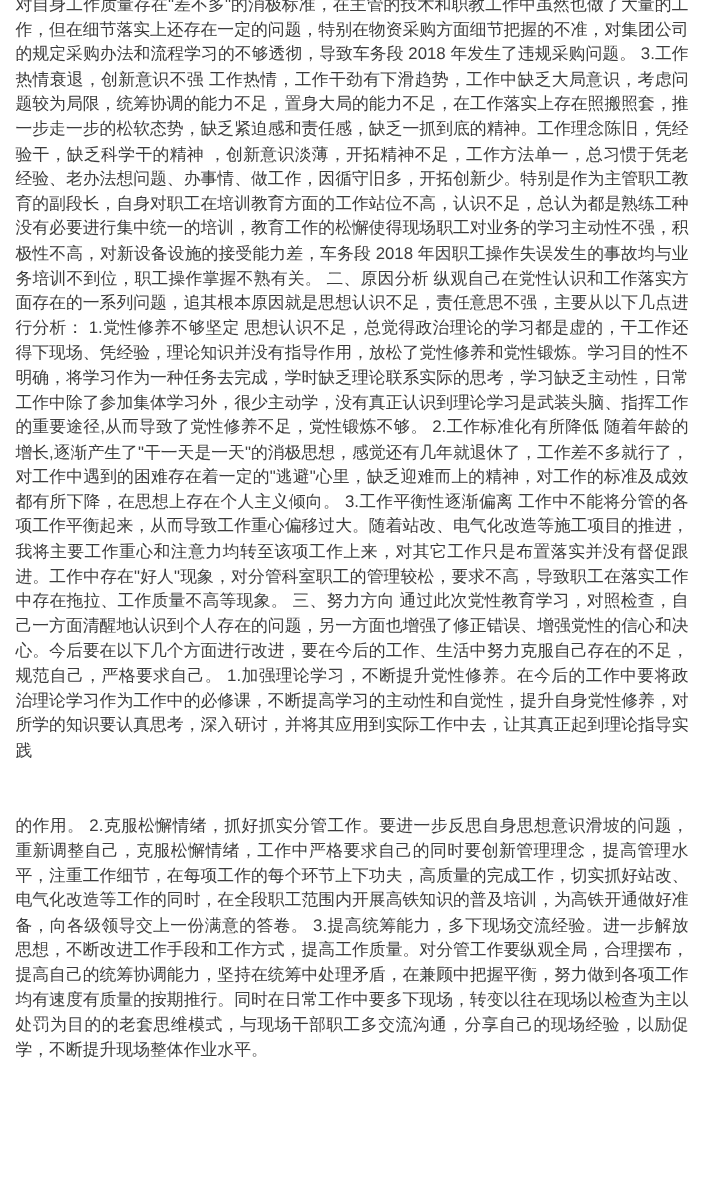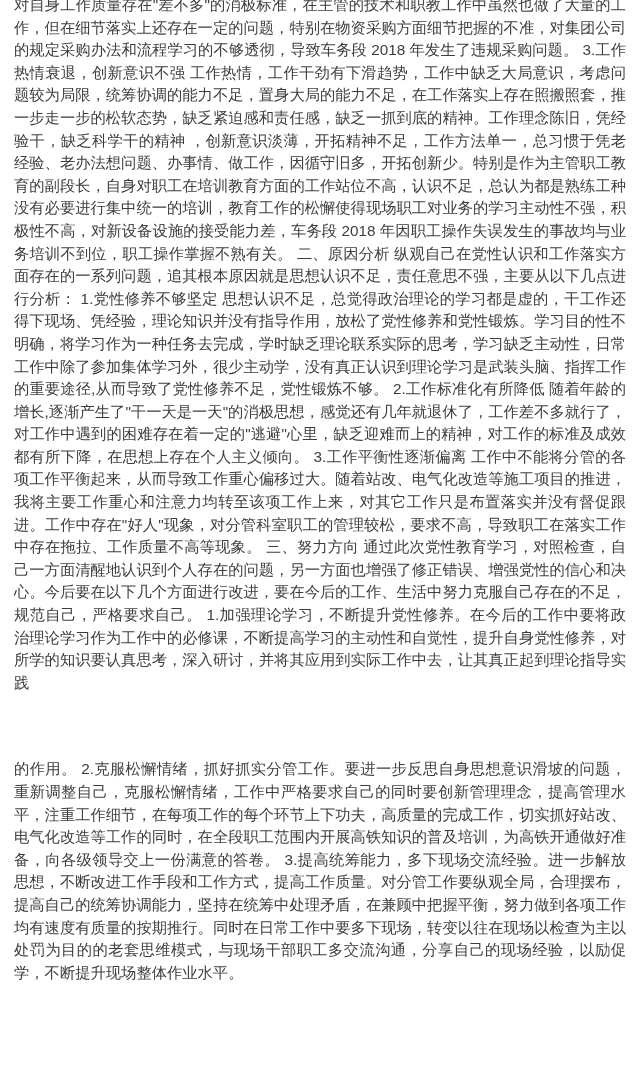--- a/index.html
+++ b/index.html
@@ -29,21 +29,21 @@
     text-align: justify;
     text-justify: inter-character;
     letter-spacing: 0;
     word-break: break-all;
     font-family: "Liberation Sans", sans-serif;
   }
   .para-first {
     margin-top: -6px; 
   }
   .para-second {
-    margin-top: 64px; 
+    margin-top: 46px; 
   }
 </style>
 </head>
 <body>
 
 <main class="page">
   <article>
     <p class="para para-first">对自身工作质量存在"差不多"的消极标准，在主管的技术和职教工作中虽然也做了大量的工作，但在细节落实上还存在一定的问题，特别在物资采购方面细节把握的不准，对集团公司的规定采购办法和流程学习的不够透彻，导致车务段 2018 年发生了违规采购问题。 3.工作热情衰退，创新意识不强 工作热情，工作干劲有下滑趋势，工作中缺乏大局意识，考虑问题较为局限，统筹协调的能力不足，置身大局的能力不足，在工作落实上存在照搬照套，推一步走一步的松软态势，缺乏紧迫感和责任感，缺乏一抓到底的精神。工作理念陈旧，凭经验干，缺乏科学干的精神 ，创新意识淡薄，开拓精神不足，工作方法单一，总习惯于凭老经验、老办法想问题、办事情、做工作，因循守旧多，开拓创新少。特别是作为主管职工教育的副段长，自身对职工在培训教育方面的工作站位不高，认识不足，总认为都是熟练工种没有必要进行集中统一的培训，教育工作的松懈使得现场职工对业务的学习主动性不强，积极性不高，对新设备设施的接受能力差，车务段 2018 年因职工操作失误发生的事故均与业务培训不到位，职工操作掌握不熟有关。 二、原因分析 纵观自己在党性认识和工作落实方面存在的一系列问题，追其根本原因就是思想认识不足，责任意思不强，主要从以下几点进行分析：  1.党性修养不够坚定 思想认识不足，总觉得政治理论的学习都是虚的，干工作还得下现场、凭经验，理论知识并没有指导作用，放松了党性修养和党性锻炼。学习目的性不明确，将学习作为一种任务去完成，学时缺乏理论联系实际的思考，学习缺乏主动性，日常工作中除了参加集体学习外，很少主动学，没有真正认识到理论学习是武装头脑、指挥工作的重要途径,从而导致了党性修养不足，党性锻炼不够。 2.工作标准化有所降低 随着年龄的增长,逐渐产生了"干一天是一天"的消极思想，感觉还有几年就退休了，工作差不多就行了，对工作中遇到的困难存在着一定的"逃避"心里，缺乏迎难而上的精神，对工作的标准及成效都有所下降，在思想上存在个人主义倾向。 3.工作平衡性逐渐偏离 工作中不能将分管的各项工作平衡起来，从而导致工作重心偏移过大。随着站改、电气化改造等施工项目的推进，我将主要工作重心和注意力均转至该项工作上来，对其它工作只是布置落实并没有督促跟进。工作中存在"好人"现象，对分管科室职工的管理较松，要求不高，导致职工在落实工作中存在拖拉、工作质量不高等现象。 三、努力方向 通过此次党性教育学习，对照检查，自己一方面清醒地认识到个人存在的问题，另一方面也增强了修正错误、增强党性的信心和决心。今后要在以下几个方面进行改进，要在今后的工作、生活中努力克服自己存在的不足，规范自己，严格要求自己。 1.加强理论学习，不断提升党性修养。在今后的工作中要将政治理论学习作为工作中的必修课，不断提高学习的主动性和自觉性，提升自身党性修养，对所学的知识要认真思考，深入研讨，并将其应用到实际工作中去，让其真正起到理论指导实践</p>
     <p class="para para-second">的作用。 2.克服松懈情绪，抓好抓实分管工作。要进一步反思自身思想意识滑坡的问题，重新调整自己，克服松懈情绪，工作中严格要求自己的同时要创新管理理念，提高管理水平，注重工作细节，在每项工作的每个环节上下功夫，高质量的完成工作，切实抓好站改、电气化改造等工作的同时，在全段职工范围内开展高铁知识的普及培训，为高铁开通做好准备，向各级领导交上一份满意的答卷。 3.提高统筹能力，多下现场交流经验。进一步解放思想，不断改进工作手段和工作方式，提高工作质量。对分管工作要纵观全局，合理摆布，提高自己的统筹协调能力，坚持在统筹中处理矛盾，在兼顾中把握平衡，努力做到各项工作均有速度有质量的按期推行。同时在日常工作中要多下现场，转变以往在现场以检查为主以处罚为目的的老套思维模式，与现场干部职工多交流沟通，分享自己的现场经验，以励促学，不断提升现场整体作业水平。</p>
   </article>

